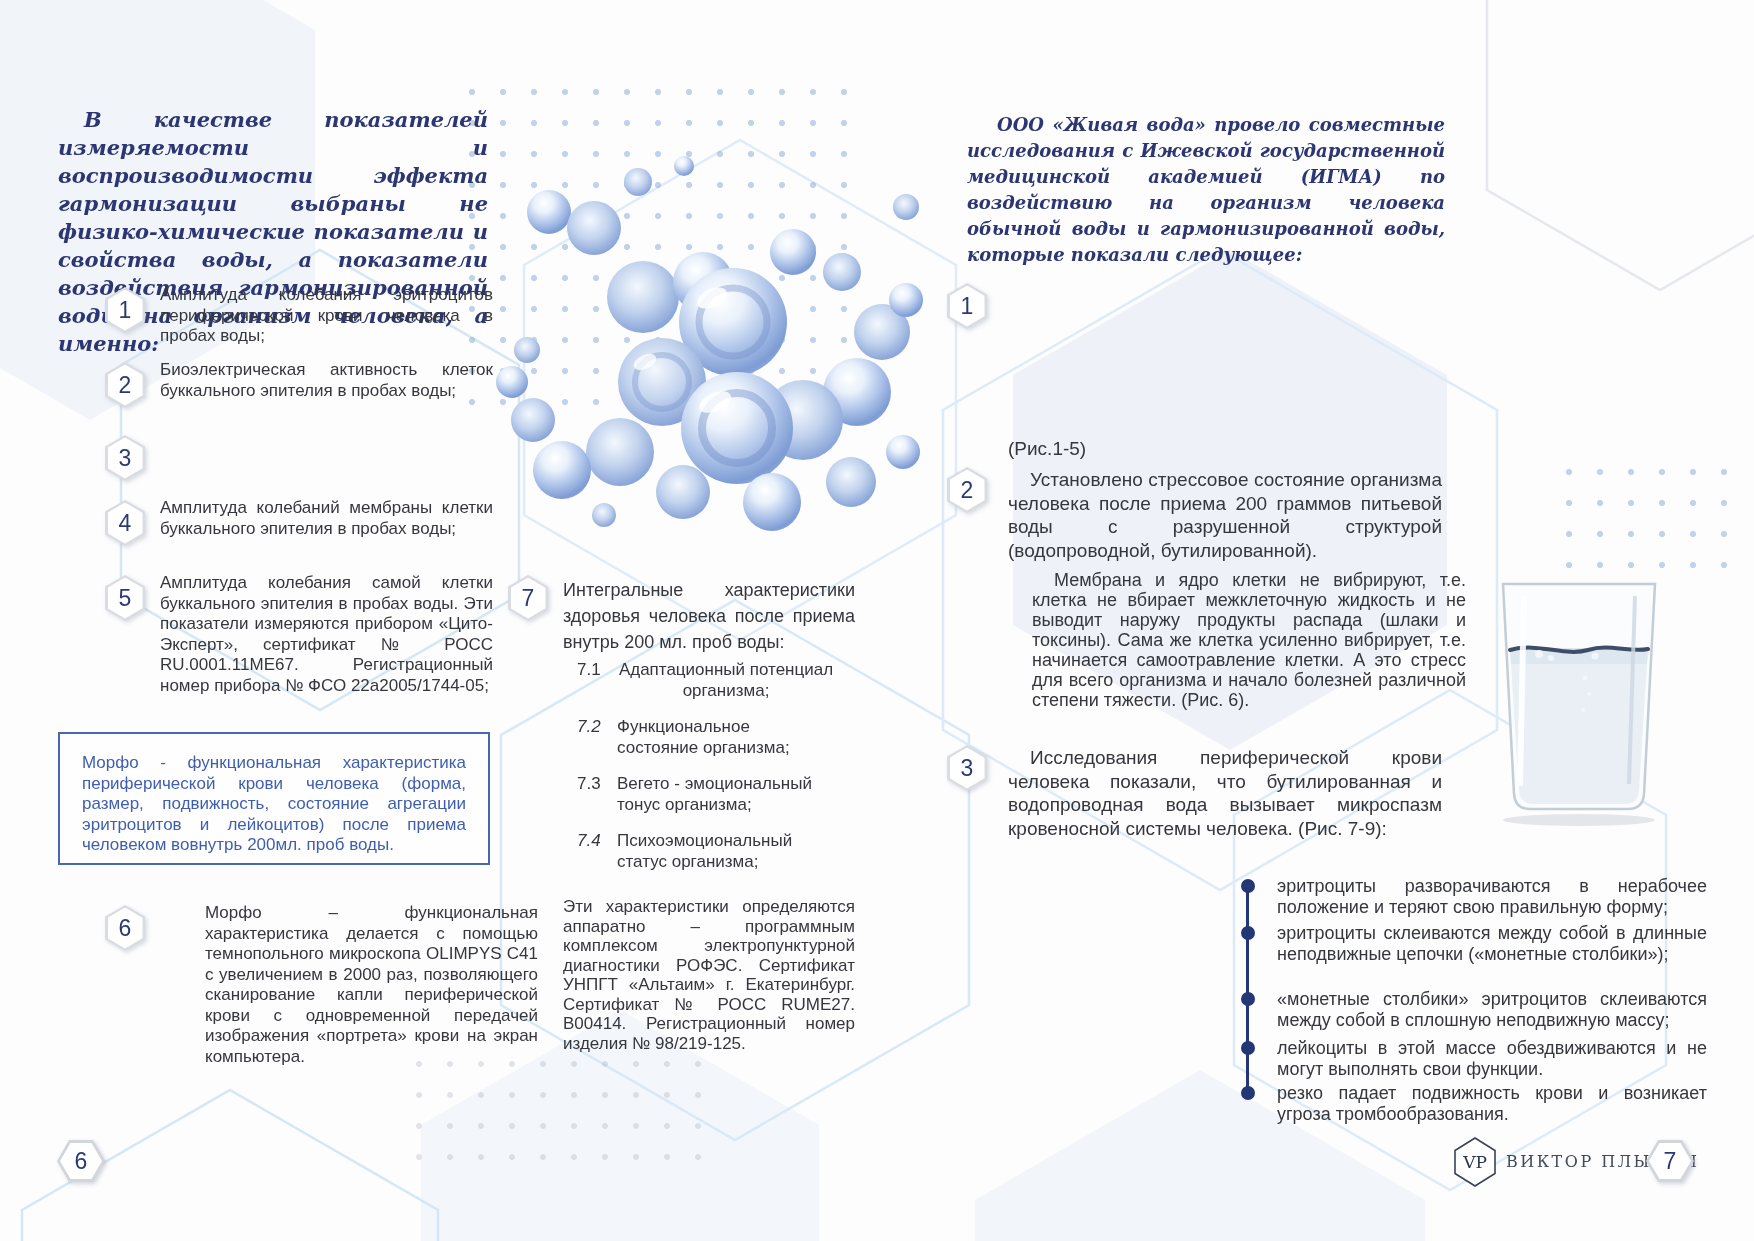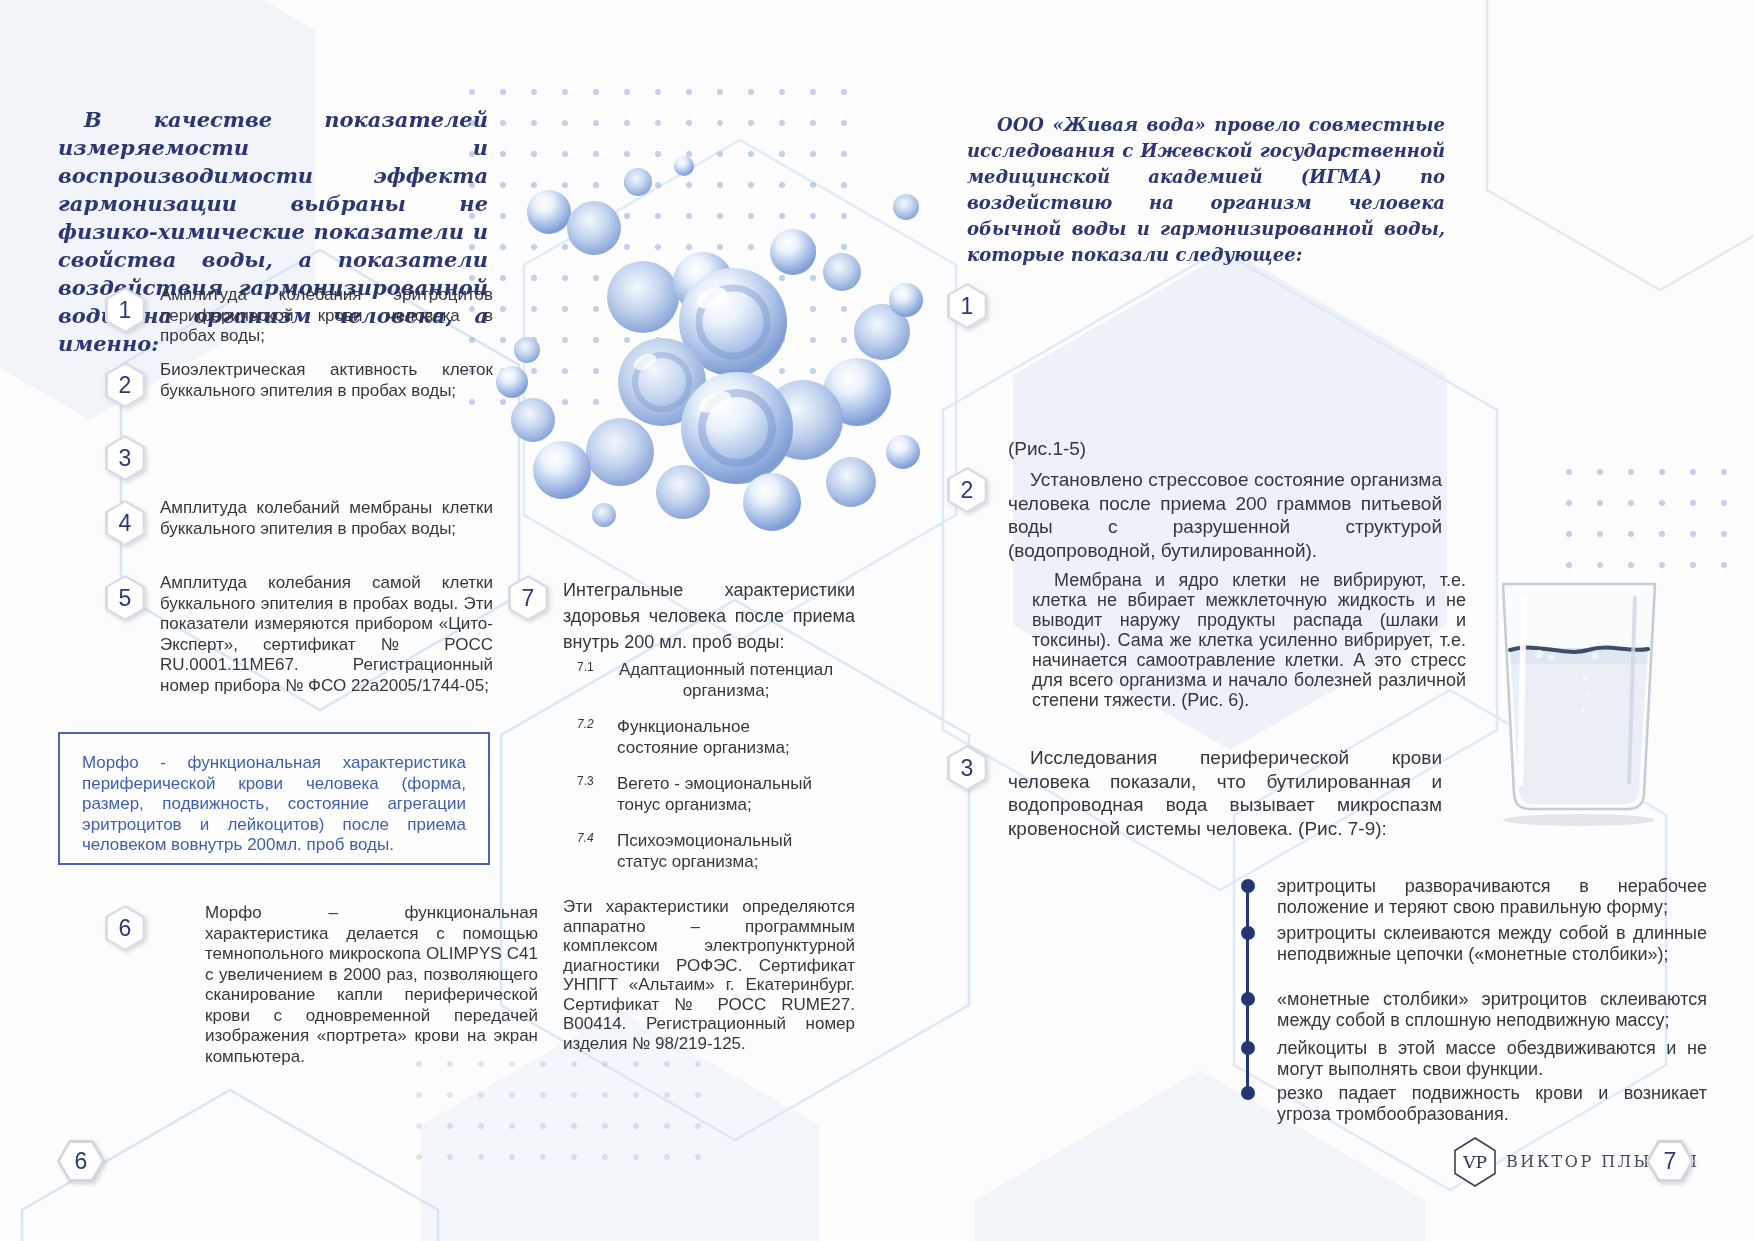--- a/index.html
+++ b/index.html
@@ -37,21 +37,21 @@
               clip-path:polygon(25% 0,75% 0,100% 50%,75% 100%,25% 100%,0 50%);}
   .hexpage .i{position:absolute;inset:3px;background:#fff;
               clip-path:polygon(25% 0,75% 0,100% 50%,75% 100%,25% 100%,0 50%);
               display:flex;align-items:center;justify-content:center;
               font-size:23px;color:#2b3a74;}
 
   .callout{position:absolute;left:58px;top:732px;width:432px;height:133px;
            border:2px solid #4a66b0;box-sizing:border-box;background:rgba(255,255,255,.6);}
   .callout p{margin:19px 22px 0 22px;color:#3f5fae;font-size:17px;line-height:20.5px;text-align:justify;}
 
-  .sub-num{position:absolute;color:#36373d;font-size:12px;margin:0;}
+  .sub-num{position:absolute;color:#36373d;font-size:17px;margin:0;}
 
   .bdot{position:absolute;width:14px;height:14px;border-radius:50%;background:#243775;left:1241px;}
   .bline{position:absolute;left:1246px;width:3px;background:#243775;top:888px;height:205px;}
 
   .logo-name{position:absolute;left:1506px;top:1152px;font-family:"DejaVu Serif",serif;
              font-size:16px;letter-spacing:2.5px;color:#424a59;}
   .vp-hex{position:absolute;left:1452px;top:1136px;}
 </style>
 </head>
 <body>

